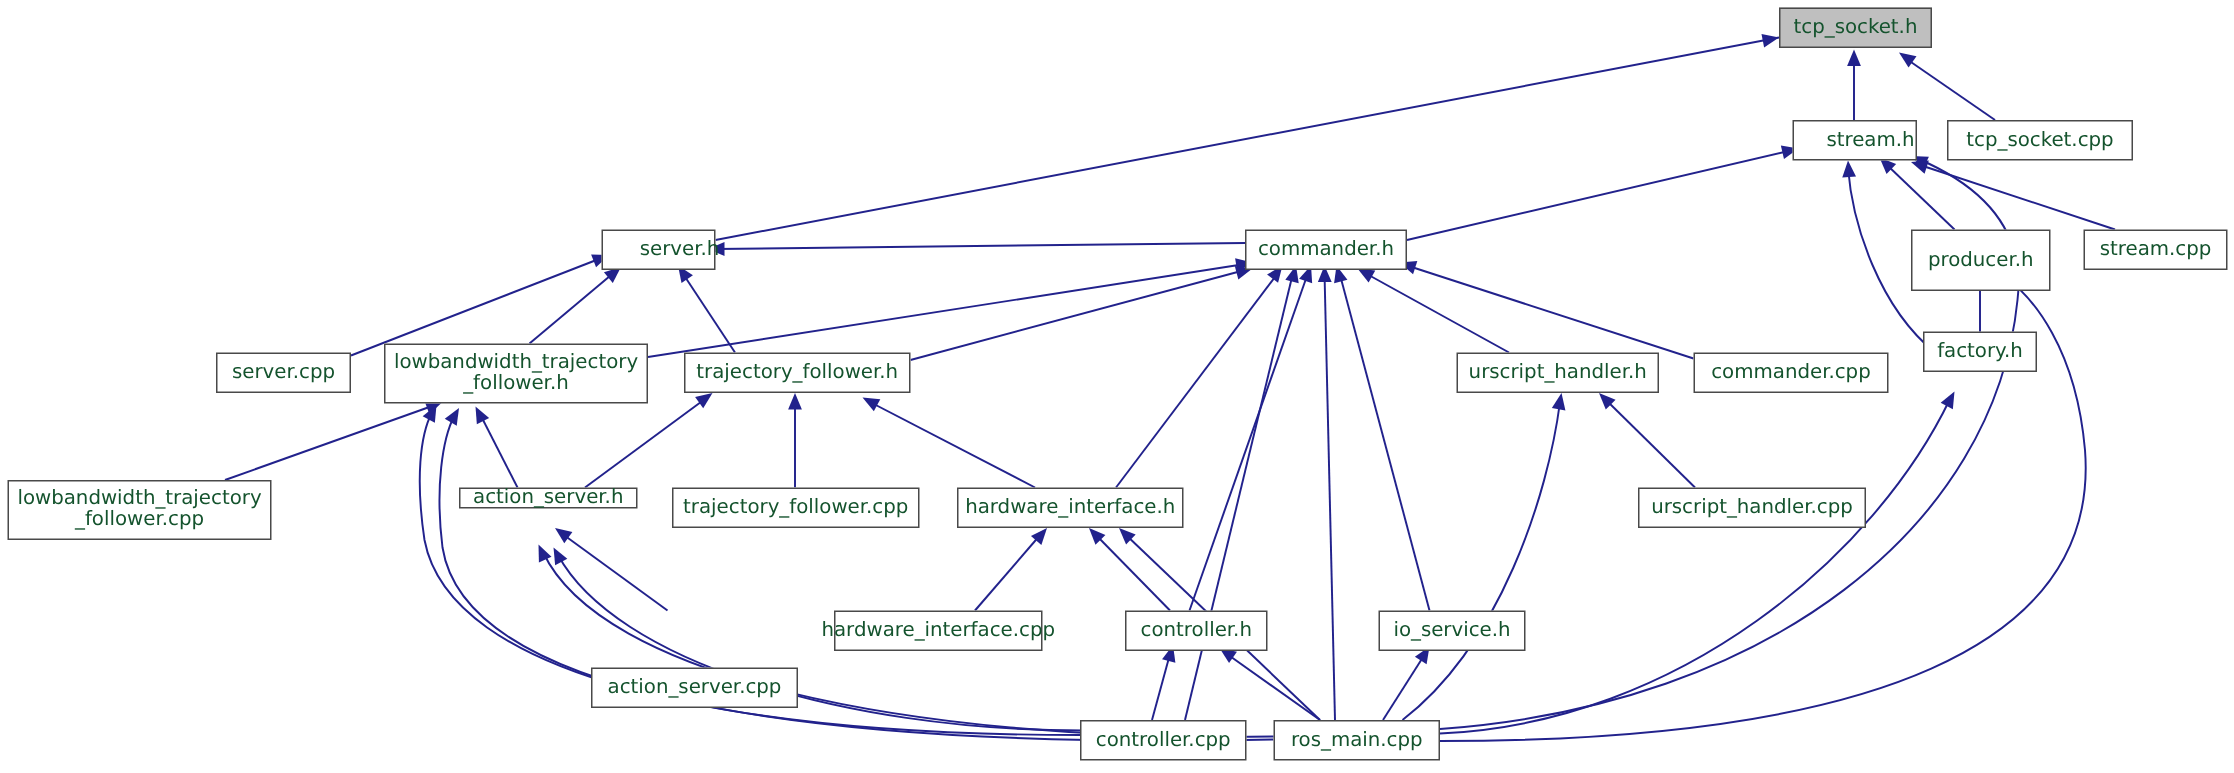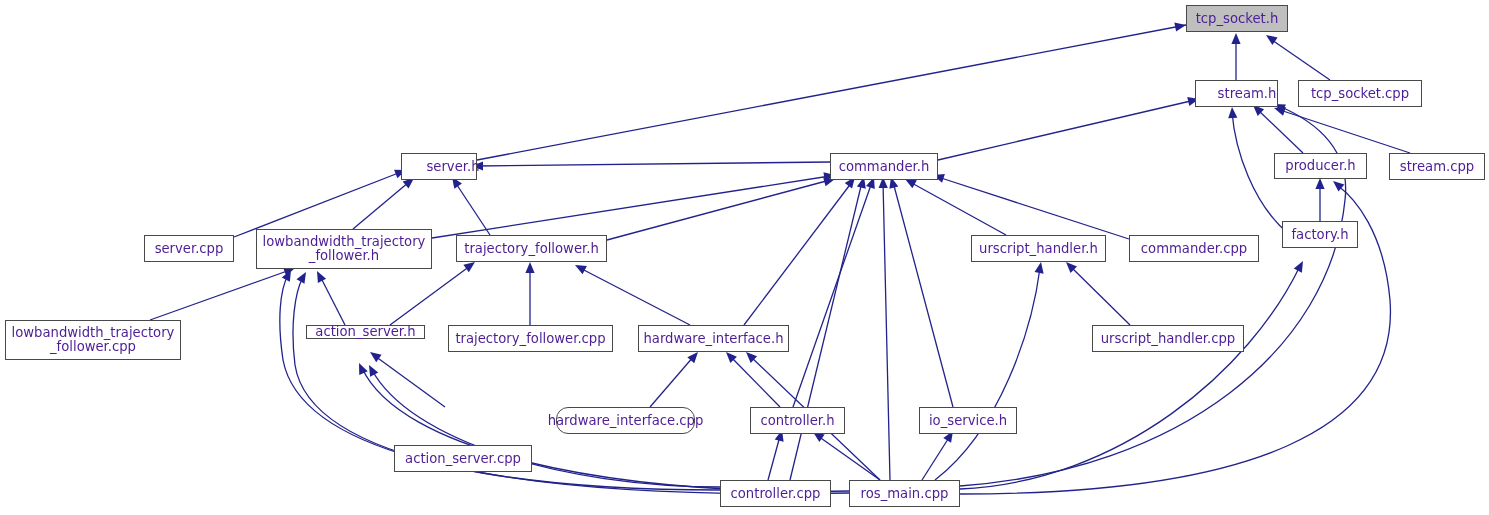--- a/index.html
+++ b/index.html
@@ -13,21 +13,21 @@
   #graph-svg{position:absolute;left:0;top:0;width:1489px;height:515px;}
   .edge{fill:none;stroke:#22228c;stroke-width:1.3;}
   .arrow{fill:#22228c;stroke:none;}
   .node-box{
     position:absolute;
     box-sizing:border-box;
     border:1.2px solid #494949;
     background:#ffffff;
     display:flex;align-items:center;justify-content:center;
     text-align:center;
-    color:#4c1d95;
+    color:#14532d;
     font-size:13.2px;
     line-height:14px;
     white-space:pre;
     letter-spacing:0px;
   }
   .node-box.highlight{background:#bfbfbf;border-color:#494949;}
   .node-label{pointer-events:none;}
 </style>
 </head>
 <body>
@@ -116,37 +116,37 @@
       <polygon points="0,0 -11,4.6 -11,-4.6" class="arrow" fill="#22228c" transform="translate(782,430) rotate(-75)"></polygon>
       <path class="edge" d="M 880,480 L 818,436" stroke="#22228c"></path>
       <polygon points="0,0 -11,4.6 -11,-4.6" class="arrow" fill="#22228c" transform="translate(813,432) rotate(-145)"></polygon>
       <path class="edge" d="M 922,480 L 950,436" stroke="#22228c"></path>
       <polygon points="0,0 -11,4.6 -11,-4.6" class="arrow" fill="#22228c" transform="translate(953,431) rotate(-58)"></polygon>
     </svg>
   <div id="nodes-layer">
       <div class="node-box highlight" style="left: 1186px; top: 5px; width: 102px; height: 27px;"><span class="node-label">tcp_socket.h</span></div>
       <div class="node-box" style="left: 1195px; top: 80px; width: 83px; height: 27px; padding-left: 21px;"><span class="node-label">stream.h</span></div>
       <div class="node-box" style="left: 1298px; top: 80px; width: 124px; height: 27px;"><span class="node-label">tcp_socket.cpp</span></div>
-      <div class="node-box" style="left: 1274px; top: 153px; width: 93px; height: 26px;"><span class="node-label">producer.h</span></div>
+      <div class="node-box" style="left: 1274px; top: 153px; width: 93px; height: 41px;"><span class="node-label">producer.h</span></div>
       <div class="node-box" style="left: 1389px; top: 153px; width: 96px; height: 27px;"><span class="node-label">stream.cpp</span></div>
       <div class="node-box" style="left: 401px; top: 153px; width: 76px; height: 27px; padding-left: 28px;"><span class="node-label">server.h</span></div>
       <div class="node-box" style="left: 830px; top: 153px; width: 108px; height: 27px;"><span class="node-label">commander.h</span></div>
       <div class="node-box" style="left: 144px; top: 235px; width: 90px; height: 27px;"><span class="node-label">server.cpp</span></div>
       <div class="node-box" style="left: 256px; top: 229px; width: 176px; height: 40px;"><span class="node-label">lowbandwidth_trajectory
 _follower.h</span></div>
       <div class="node-box" style="left: 456px; top: 235px; width: 151px; height: 27px;"><span class="node-label">trajectory_follower.h</span></div>
       <div class="node-box" style="left: 971px; top: 235px; width: 135px; height: 27px;"><span class="node-label">urscript_handler.h</span></div>
       <div class="node-box" style="left: 1129px; top: 235px; width: 130px; height: 27px;"><span class="node-label">commander.cpp</span></div>
       <div class="node-box" style="left: 1282px; top: 221px; width: 76px; height: 27px;"><span class="node-label">factory.h</span></div>
       <div class="node-box" style="left: 5px; top: 320px; width: 176px; height: 40px;"><span class="node-label">lowbandwidth_trajectory
 _follower.cpp</span></div>
       <div class="node-box" style="left: 306px; top: 325px; width: 119px; height: 14px;"><span class="node-label">action_server.h</span></div>
       <div class="node-box" style="left: 448px; top: 325px; width: 165px; height: 27px;"><span class="node-label">trajectory_follower.cpp</span></div>
       <div class="node-box" style="left: 638px; top: 325px; width: 151px; height: 27px;"><span class="node-label">hardware_interface.h</span></div>
       <div class="node-box" style="left: 1092px; top: 325px; width: 152px; height: 27px;"><span class="node-label">urscript_handler.cpp</span></div>
       <div class="node-box" style="left: 394px; top: 421px; width: 138px; height: 27px; margin-top: 24px;"><span class="node-label">action_server.cpp</span></div>
-      <div class="node-box" style="left: 556px; top: 407px; width: 139px; height: 27px; border-radius: 12px;"><span class="node-label">hardware_interface.cpp</span></div>
+      <div class="node-box" style="left: 556px; top: 407px; width: 139px; height: 27px;"><span class="node-label">hardware_interface.cpp</span></div>
       <div class="node-box" style="left: 750px; top: 407px; width: 95px; height: 27px;"><span class="node-label">controller.h</span></div>
       <div class="node-box" style="left: 919px; top: 407px; width: 98px; height: 27px;"><span class="node-label">io_service.h</span></div>
       <div class="node-box" style="left: 720px; top: 480px; width: 111px; height: 27px;"><span class="node-label">controller.cpp</span></div>
       <div class="node-box" style="left: 849px; top: 480px; width: 111px; height: 27px;"><span class="node-label">ros_main.cpp</span></div>
     </div>
 </div>
 
 </body></html>

